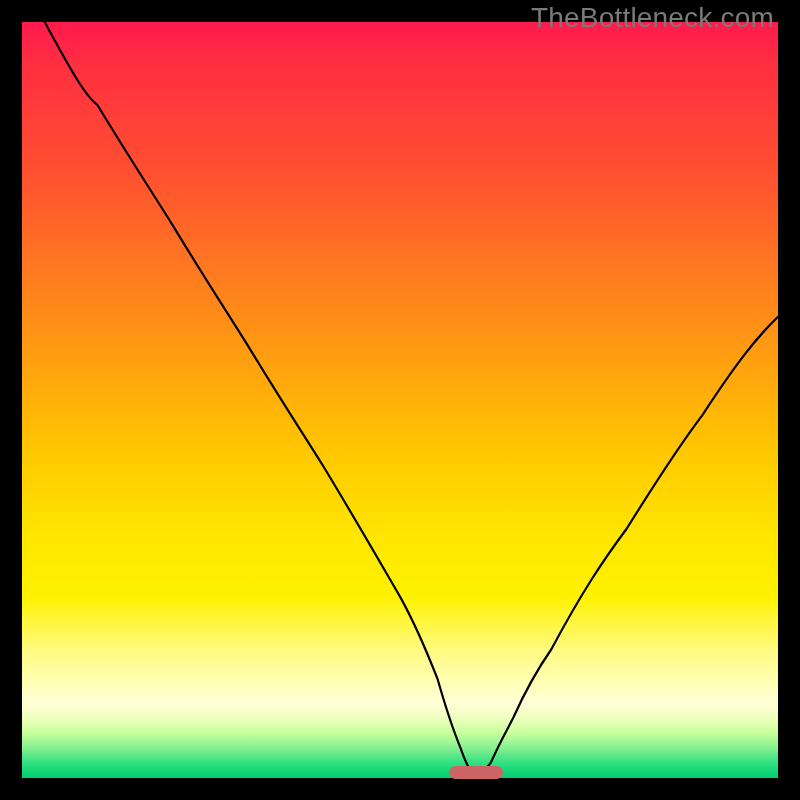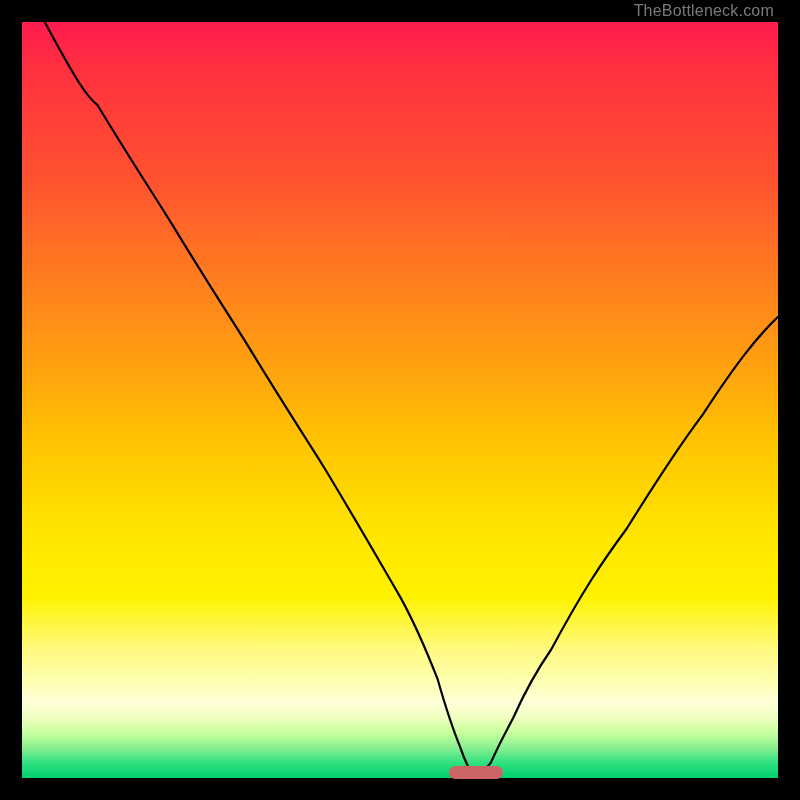--- a/index.html
+++ b/index.html
@@ -49,21 +49,21 @@
     left: 0;
     top: 0;
     width: 756px;
     height: 756px;
   }
   .watermark {
     position: absolute;
     top: 2px;
     right: 26px;
     color: #7a7a7a;
-    font-size: 16px;
+    font-size: 28px;
     font-weight: 500;
     letter-spacing: 0.2px;
     user-select: none;
   }
   .marker {
     position: absolute;
     border-radius: 999px;
     background: #cc6666;
   }
 </style>

